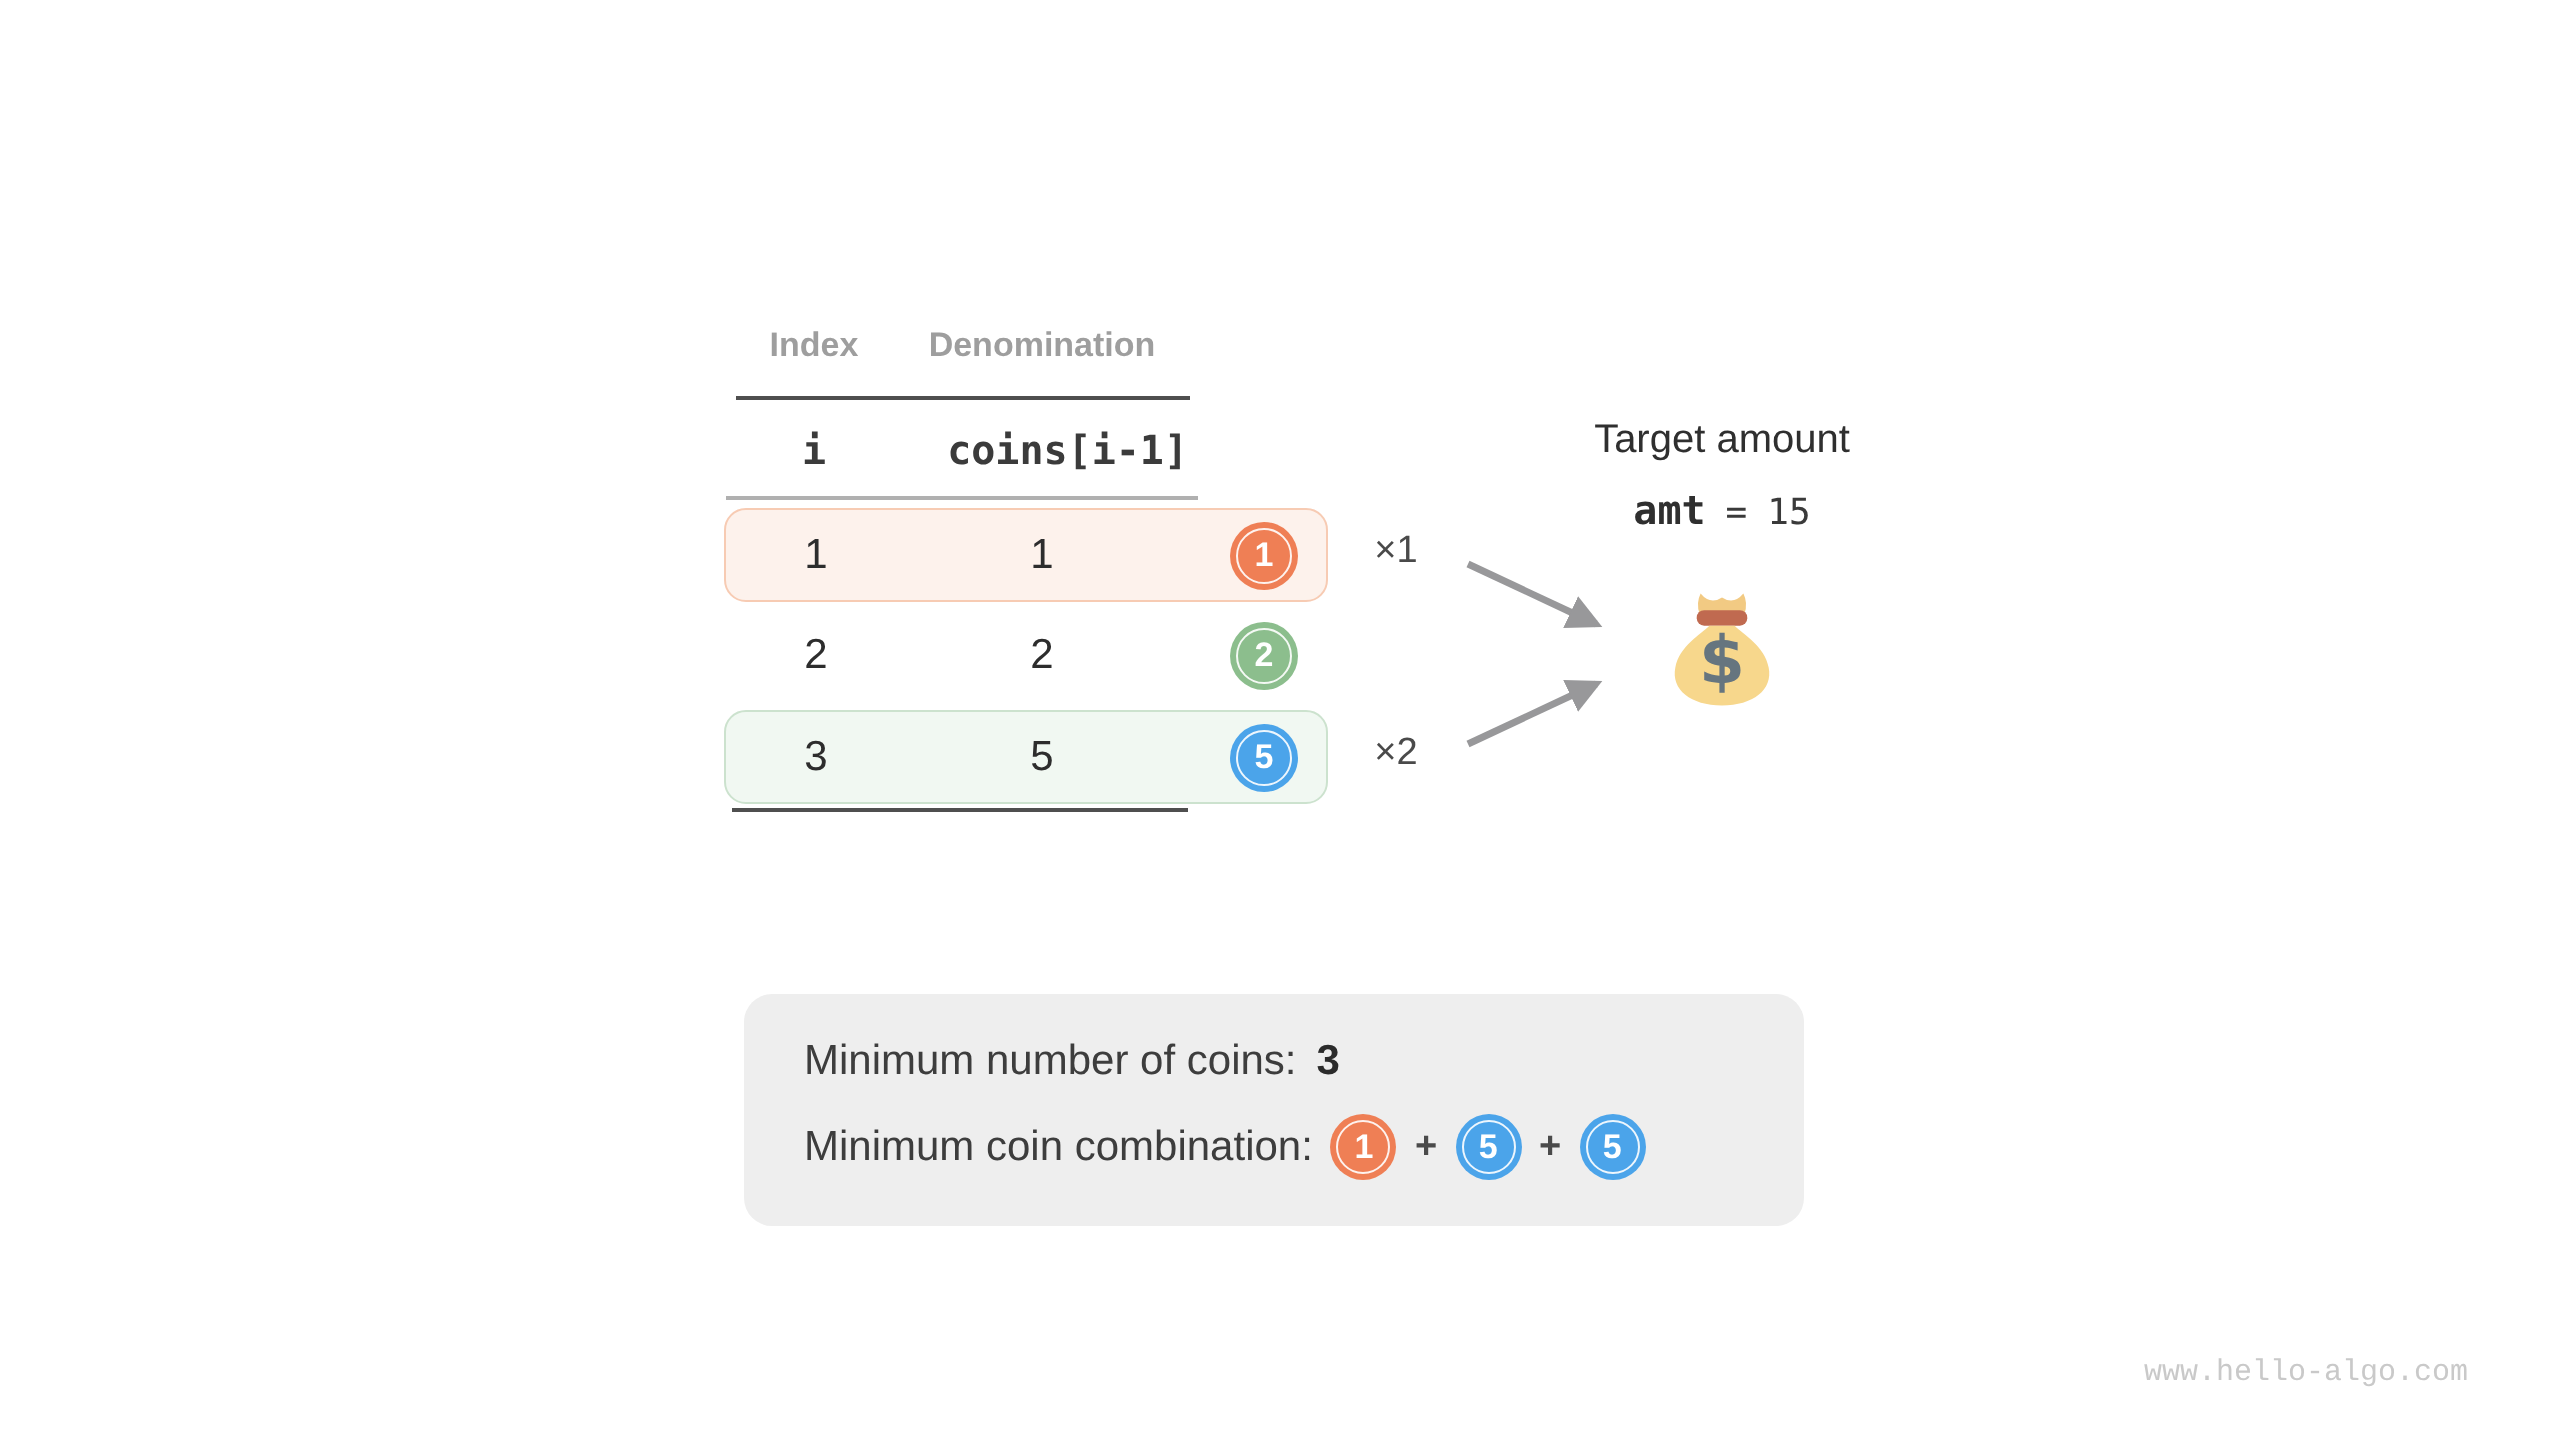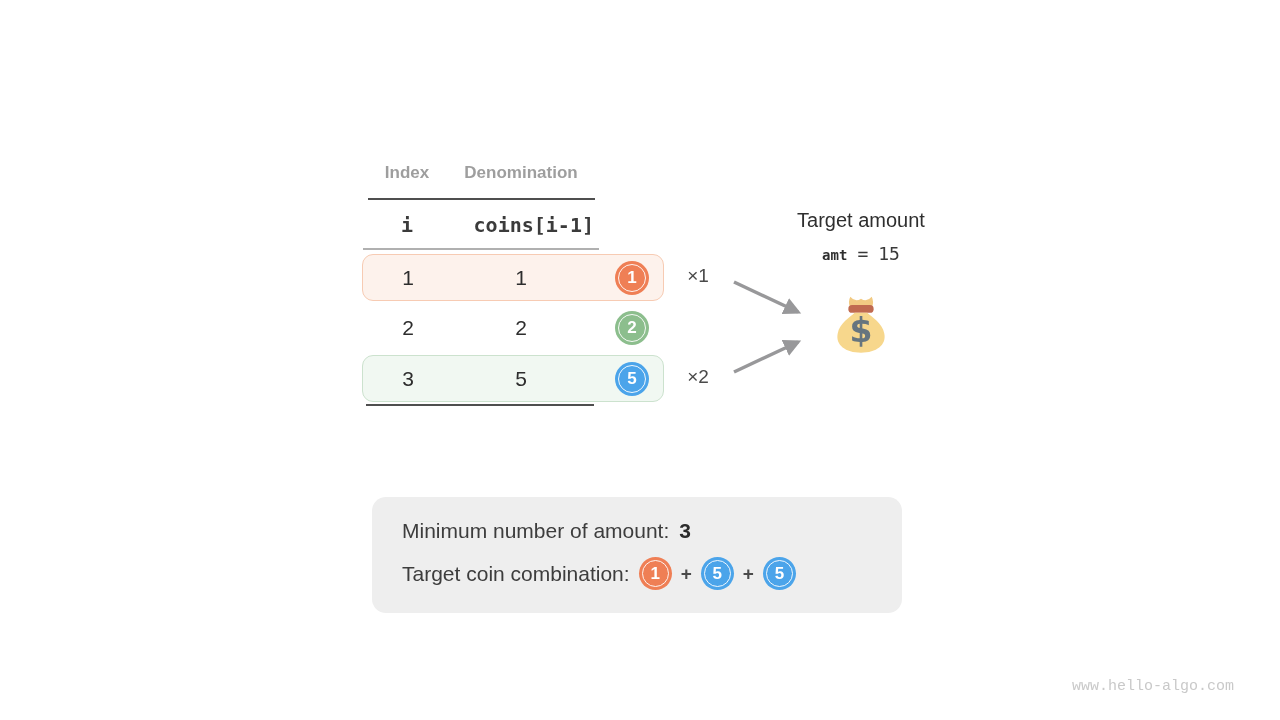--- a/index.html
+++ b/index.html
@@ -40,21 +40,21 @@
   
   .mult { position:absolute; width:40px; text-align:center; font-size:19px; color:#4a4a4a; }
   .mult.m1 { left:678px; top:265px; }
   .mult.m2 { left:678px; top:366px; }
   
   .arrows { position:absolute; left:728px; top:274px; width:88px; height:106px; }
   .money-bag { position:absolute; left:826px; top:289px; width:70px; height:72px; }
   
   .target-label { position:absolute; left:761px; top:209px; width:200px; text-align:center; font-size:20px; color:#2f2f2f; }
   .target-code { position:absolute; left:761px; top:243px; width:200px; display:flex; justify-content:center; gap:10px; align-items:baseline; }
-  .target-code .var { font-family:"DejaVu Sans Mono", monospace; font-weight:700; font-size:14px; color:#2f2f2f; }
+  .target-code .var { font-family:"DejaVu Sans Mono", monospace; font-weight:700; font-size:20px; color:#2f2f2f; }
   .target-code .eq, .target-code .val { font-family:"DejaVu Sans Mono", monospace; font-size:18px; color:#3a3a3a; }
   
   .summary { position:absolute; left:372px; top:497px; width:530px; height:116px; background:#eeeeee; border-radius:14px; }
   .sum-line { position:absolute; left:30px; display:flex; align-items:center; gap:10px; font-size:21px; color:#3d3d3d; }
   .sum-line.l1 { top:22px; }
   .sum-line.l2 { top:60px; gap:9px; }
   .sum-val { font-weight:700; color:#2b2b2b; }
   .plus { font-size:19px; font-weight:700; color:#4a4a4a; }
   
   .watermark { position:absolute; left:1072px; top:678px; font-family:Liberation Mono, monospace;
@@ -123,25 +123,25 @@
 
   <svg class="money-bag" viewBox="0 0 72 72">
     <path d="M25 7 Q30 13 36 9 Q42 13 47 7 Q49.5 12 47.5 17.5 L24.5 17.5 Q22.5 12 25 7 Z" fill="#F2CA83"></path>
     <rect x="23" y="15.5" width="26" height="8" rx="3.8" fill="#C06A50"></rect>
     <path d="M29.5 23.5 L42.5 23.5 C47 28 58 34 60 45 C62.3 56.5 52 64.5 36 64.5 C20 64.5 9.7 56.5 12 45 C14 34 25 28 29.5 23.5 Z" fill="#F7D78C"></path>
     <text x="36" y="53" text-anchor="middle" font-size="34" font-weight="700" fill="#66757F" font-family="DejaVu Sans, sans-serif">$</text>
   </svg>
 
   <div class="summary">
     <div class="sum-line l1">
-      <span>Minimum number of amount:</span>
+      <span>Minimum number of coins:</span>
       <span class="sum-val">3</span>
     </div>
     <div class="sum-line l2">
-      <span>Target coin combination:</span>
+      <span>Minimum coin combination:</span>
       <span class="coin sum-coin" style="background-color: rgb(239, 127, 85);">
           <span>1</span>
         </span>
       <span class="plus">+</span>
       <span class="coin sum-coin" style="background-color: rgb(75, 164, 234);">
           <span>5</span>
         </span>
       <span class="plus">+</span>
       <span class="coin sum-coin" style="background-color: rgb(75, 164, 234);">
           <span>5</span>

